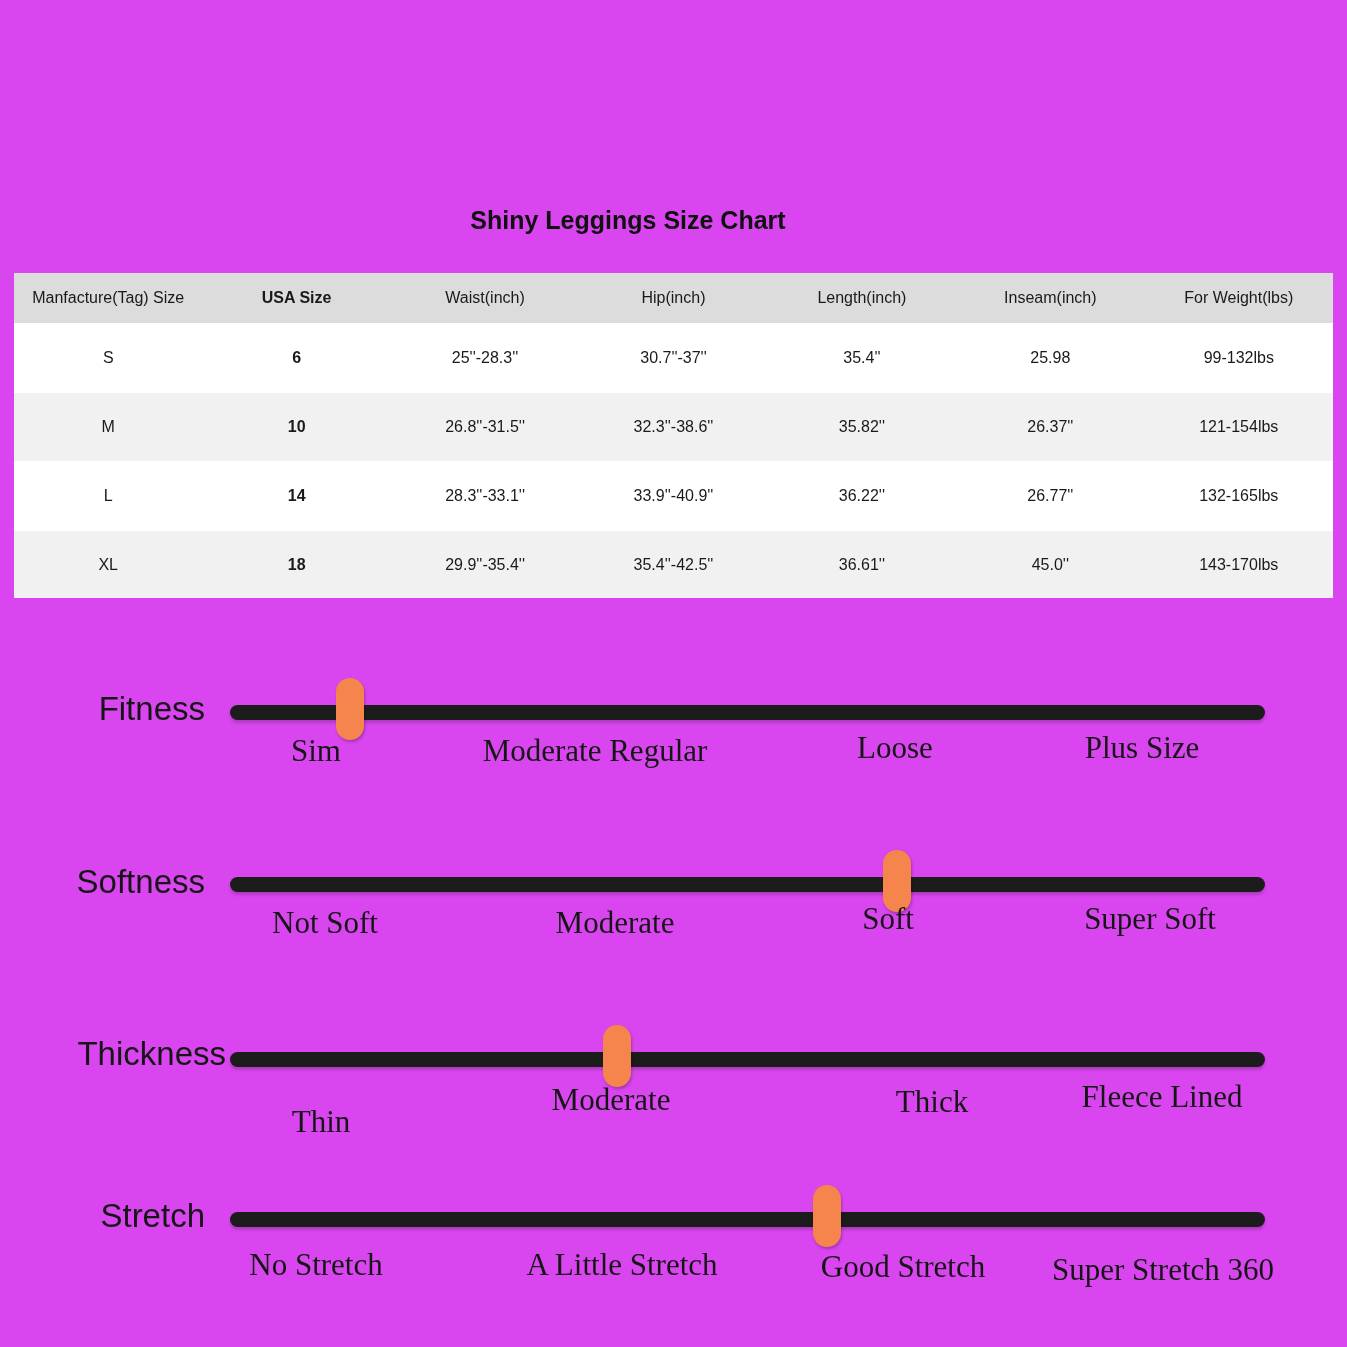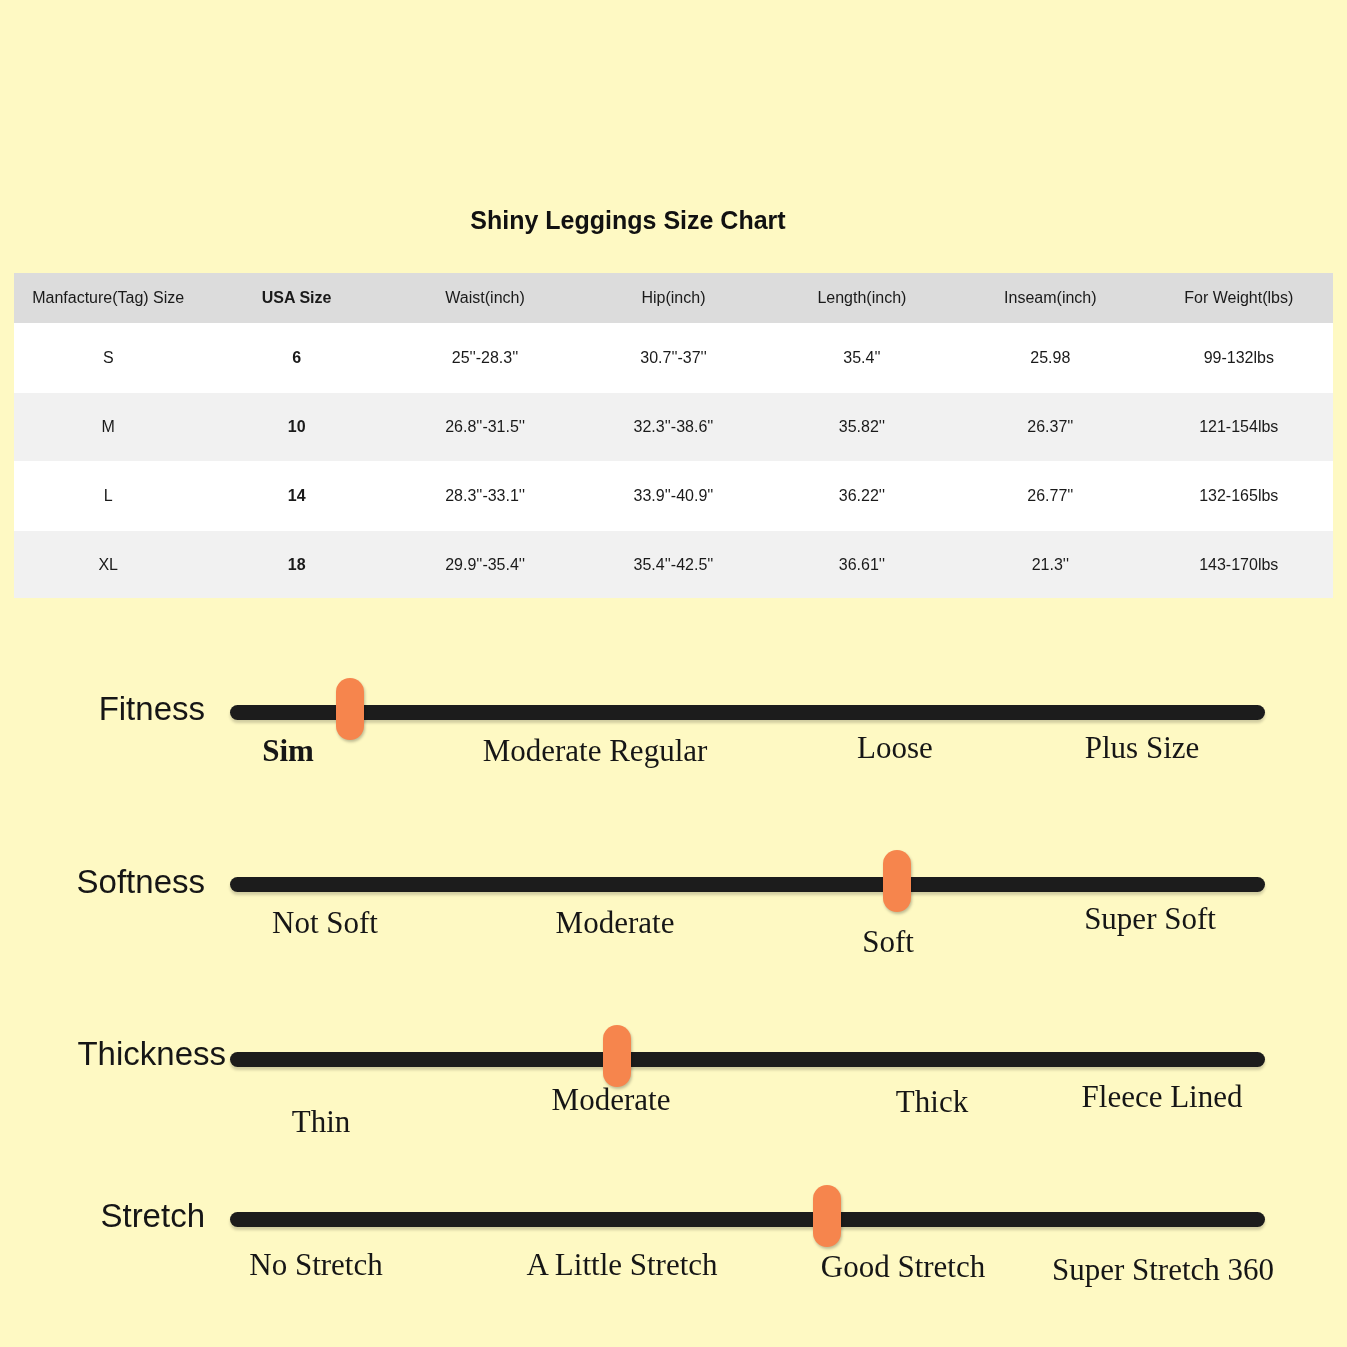--- a/index.html
+++ b/index.html
@@ -1,17 +1,17 @@
 <!DOCTYPE html>
 <html style="--marker: #F6854D; --bar: #1C1C1C; --header-bg: #DCDCDC; --alt-row-bg: #F1F1F1;"><head>
 <meta charset="utf-8">
 <style>
   html,body { margin:0; padding:0; background:#ffffff; }
   .page {
-    position:relative; width:1347px; height:1347px; background:#fef9c3;
+    position:relative; width:1347px; height:1347px; background:#d946ef;
     font-family:"Liberation Sans", sans-serif; overflow:hidden; color:#1a1a1a;
   }
 
   
   .title {
     position:absolute; top:206px; left:0; width:1256px;
     text-align:center; font-size:25px; font-weight:bold; color:#111;
   }
 
   
@@ -101,41 +101,41 @@
       <div class="td">26.77''</div>
       <div class="td">132-165lbs</div>
     </div>
 
     <div class="tr r3">
       <div class="td">XL</div>
       <div class="td bold">18</div>
       <div class="td">29.9''-35.4''</div>
       <div class="td">35.4''-42.5''</div>
       <div class="td">36.61''</div>
-      <div class="td">21.3''</div>
+      <div class="td">45.0''</div>
       <div class="td">143-170lbs</div>
     </div>
   </div>
 
   <div class="slider-label" style="top:691px;">Fitness</div>
   <div class="slider-bar" style="top:705px;">
     <div class="slider-marker" style="left: 11.6%;"></div>
   </div>
-  <div class="slider-option" style="left:288px;  top:733px;font-weight:bold;">Sim</div>
+  <div class="slider-option" style="left:316px;  top:733px;">Sim</div>
   <div class="slider-option" style="left:595px;  top:733px;">Moderate Regular</div>
   <div class="slider-option" style="left:895px;  top:730px;">Loose</div>
   <div class="slider-option" style="left:1142px; top:730px;">Plus Size</div>
 
   <div class="slider-label" style="top:864px;">Softness</div>
   <div class="slider-bar" style="top:877px;">
     <div class="slider-marker" style="left: 64.4%;"></div>
   </div>
   <div class="slider-option" style="left:325px;  top:905px;">Not Soft</div>
   <div class="slider-option" style="left:615px;  top:905px;">Moderate</div>
-  <div class="slider-option" style="left:888px;  top:924px;">Soft</div>
+  <div class="slider-option" style="left:888px;  top:901px;">Soft</div>
   <div class="slider-option" style="left:1150px; top:901px;">Super Soft</div>
 
   <div class="slider-label" style="top:1036px;margin-left:21px;">Thickness</div>
   <div class="slider-bar" style="top:1052px;">
     <div class="slider-marker" style="left: 37.4%;"></div>
   </div>
   <div class="slider-option" style="left:321px;  top:1080px;margin-top:24px;">Thin</div>
   <div class="slider-option" style="left:611px;  top:1082px;">Moderate</div>
   <div class="slider-option" style="left:932px;  top:1084px;">Thick</div>
   <div class="slider-option" style="left:1162px; top:1079px;">Fleece Lined</div>

